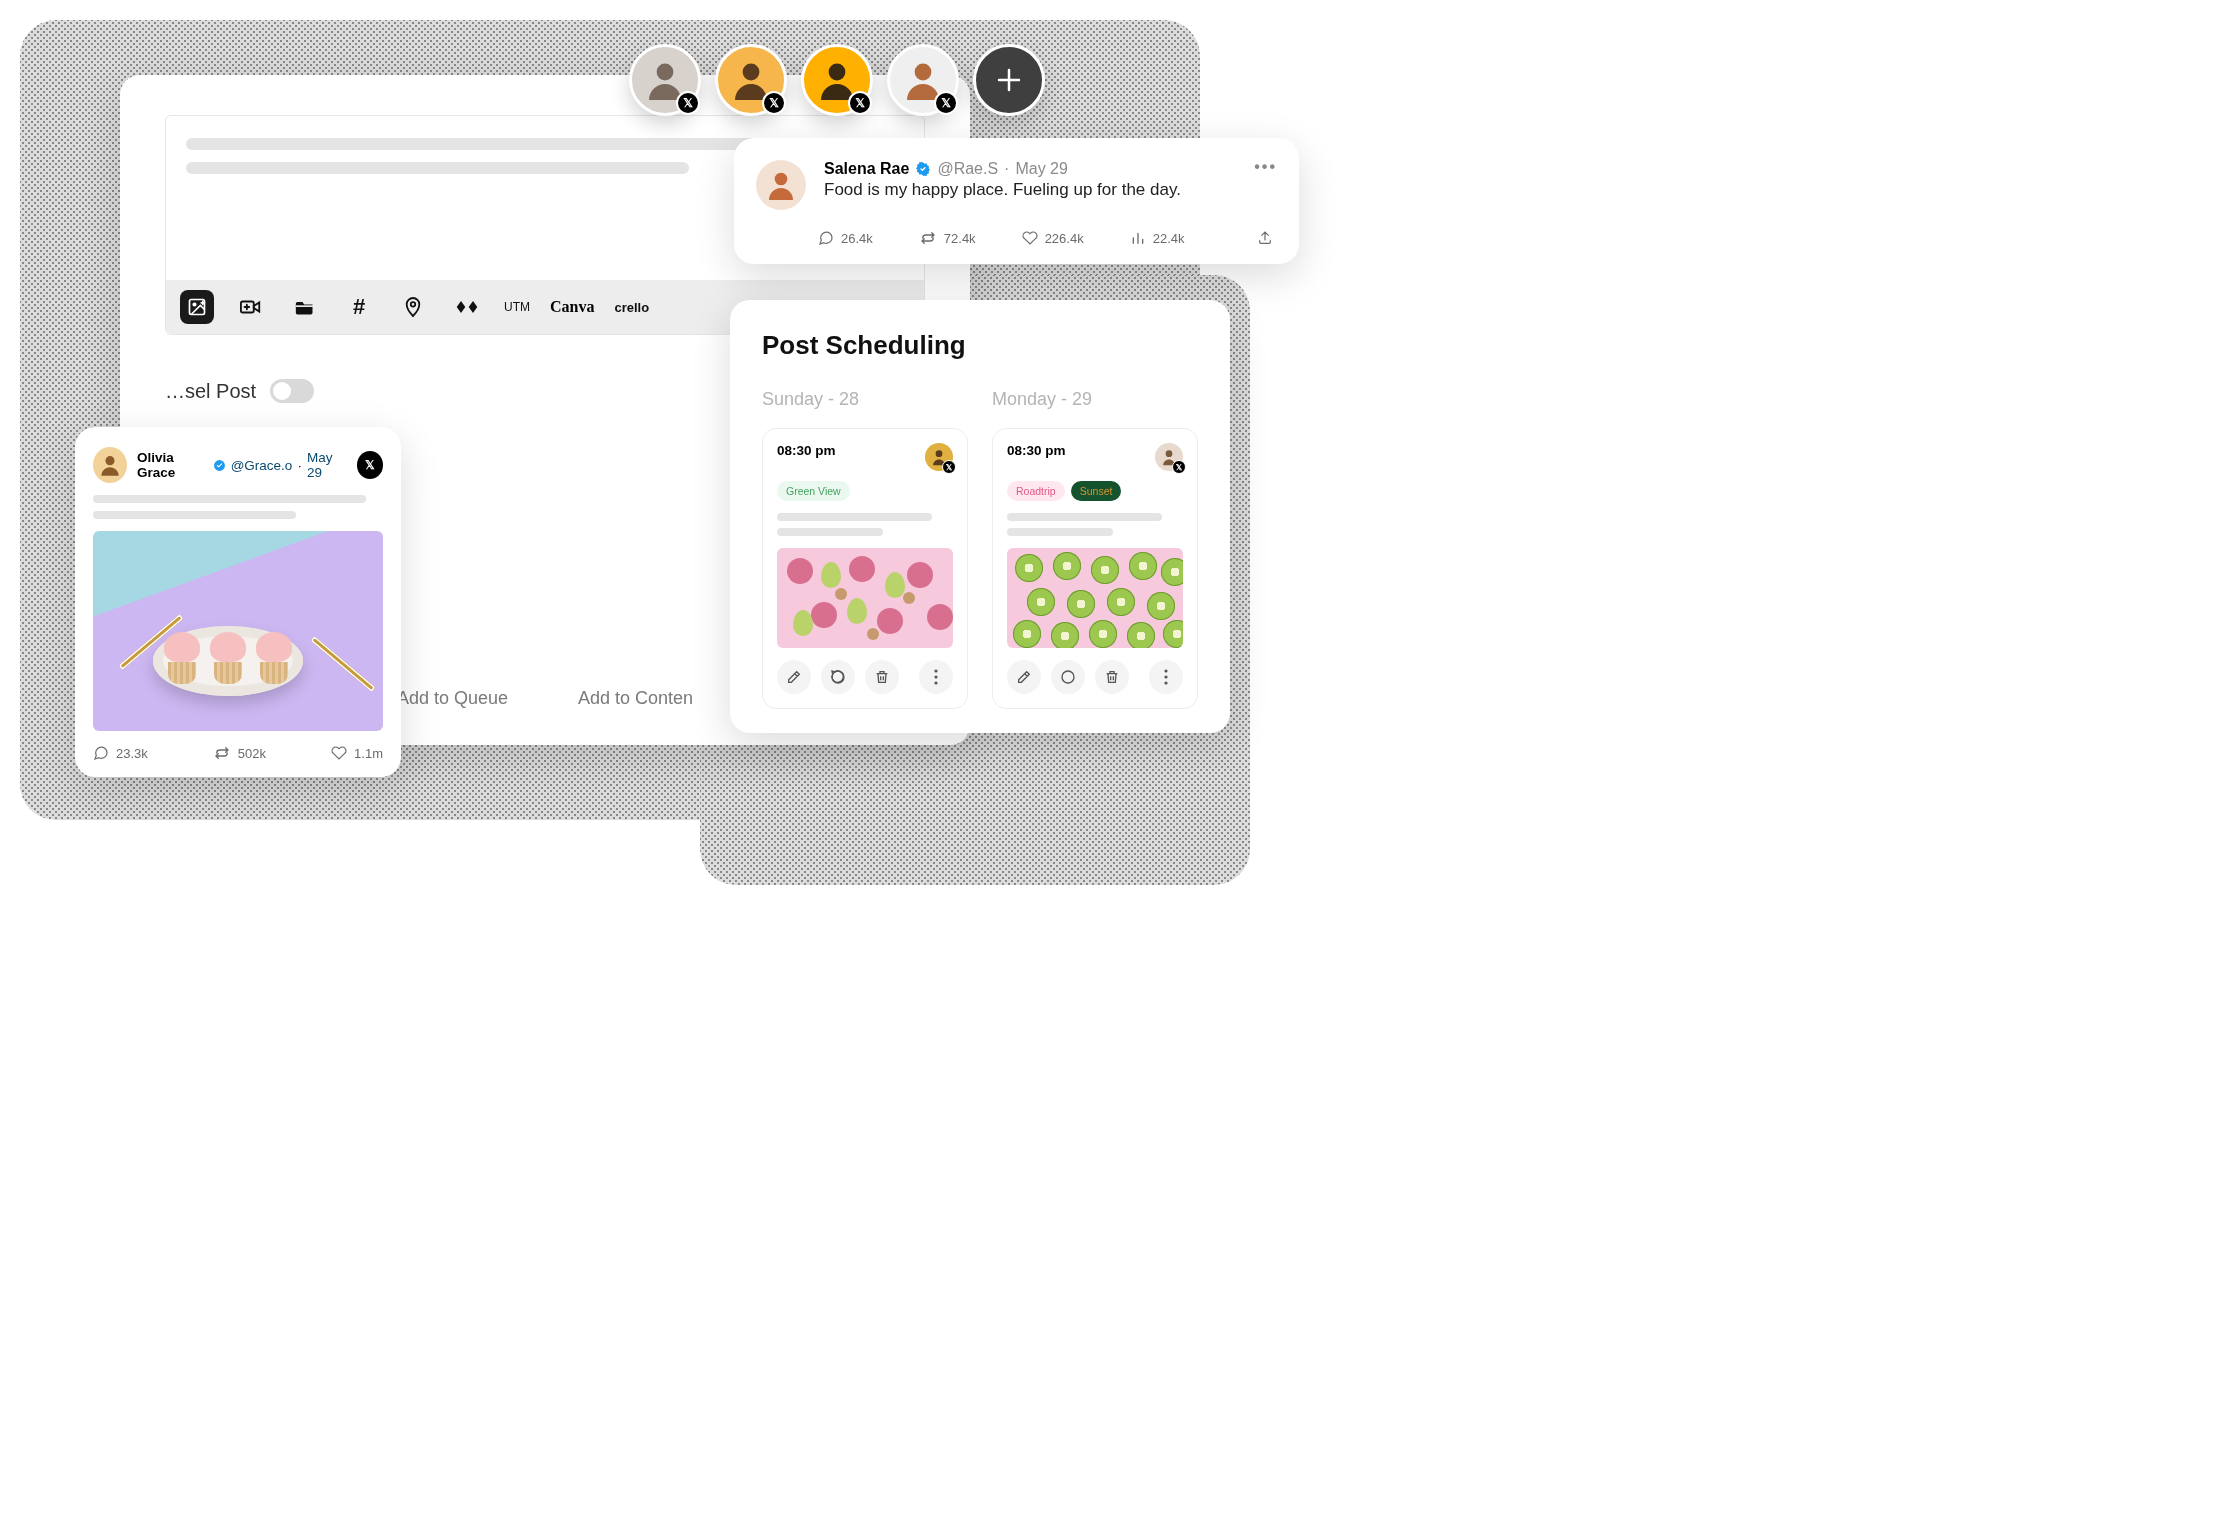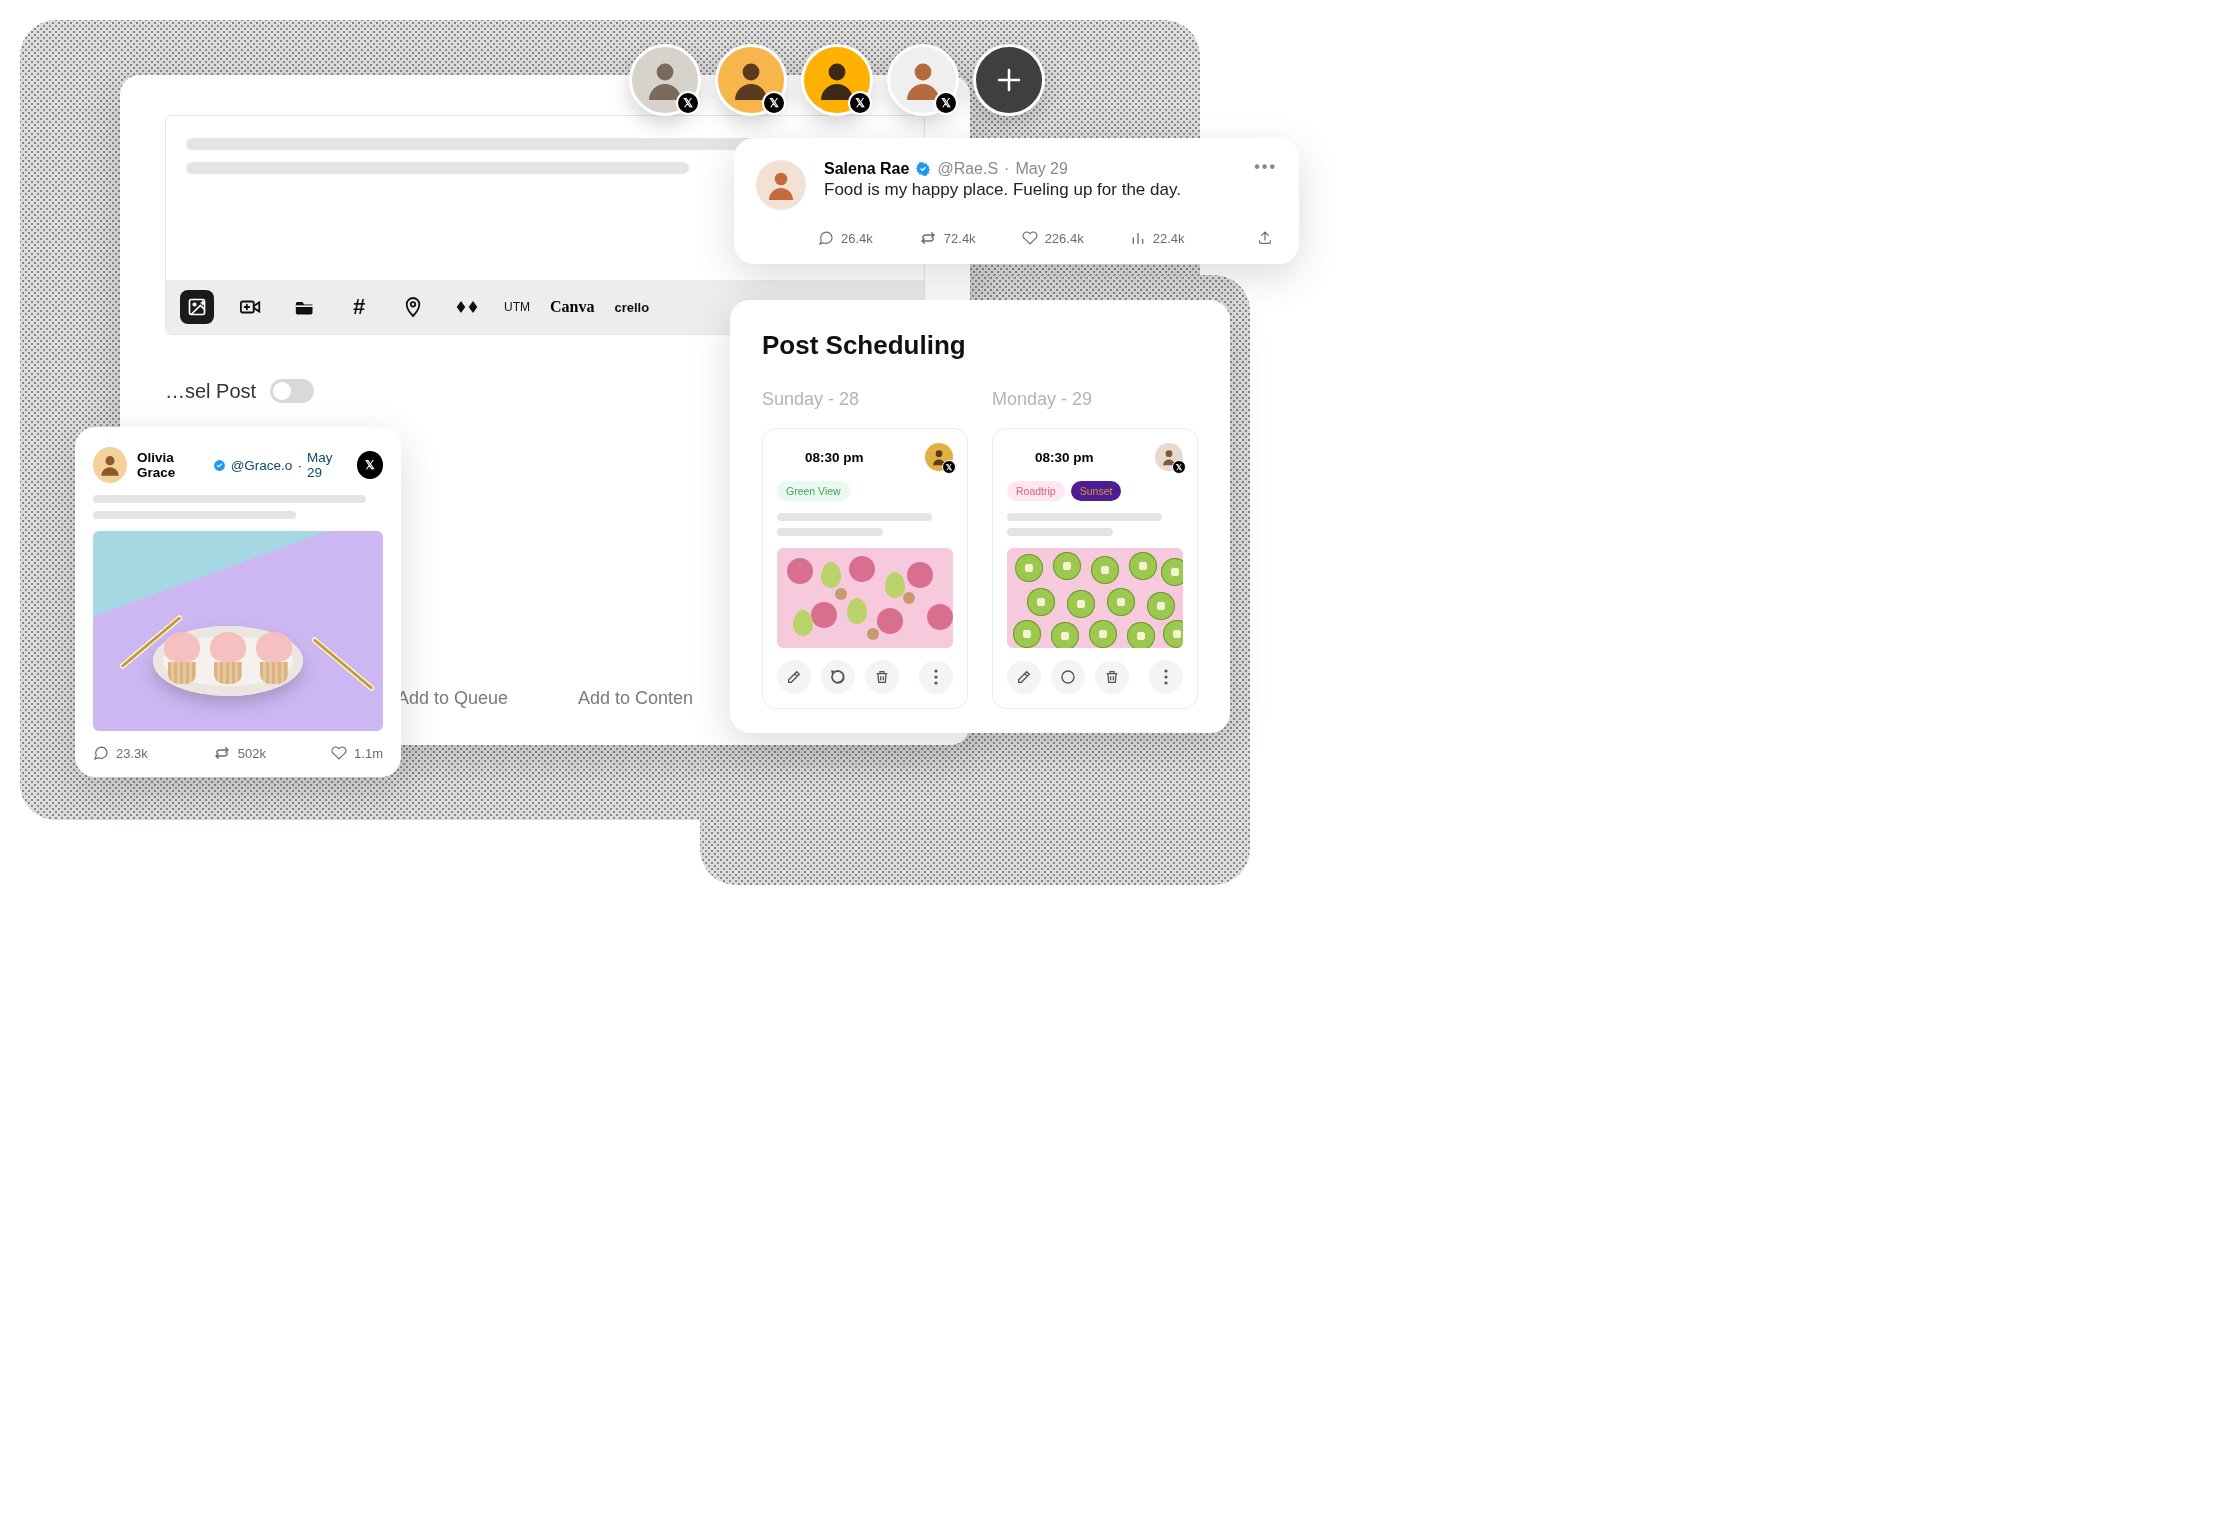--- a/index.html
+++ b/index.html
@@ -112,29 +112,29 @@
   .view-tabs { display: flex; align-items: center; gap: 30px; margin-bottom: 26px; }
   .cal-btn {
     background: #3a3a3a; color: #fff; border-radius: 10px;
     padding: 12px 18px; display: flex; gap: 10px; align-items: center; font-size: 15px; font-weight: 500; cursor:pointer;
   }
   .icon-btn { color: #555; cursor: pointer; display:flex;}
   .day-cols { display: flex; gap: 24px; }
   .day-col { flex: 1; }
   .day-col h3 { color: #b4b4b4; font-size: 18px; font-weight: 500; margin-bottom: 18px; }
   .post-card { border: 1.5px solid #ececec; border-radius: 14px; padding: 14px; }
-  .pc-top { display: flex; align-items: center; justify-content: space-between; margin-left: 28px; }
+  .pc-top { display: flex; align-items: flex-start; justify-content: space-between; }
   .pc-top .time { font-size: 13.5px; font-weight: 600; }
   .pc-top .pa { width: 28px; height: 28px; border-radius: 50%; position: relative; display:flex; align-items:center; justify-content:center;}
   .pc-top .pa .b { position: absolute; right: -3px; bottom: -3px; width: 14px; height: 14px; background: #000; border: 1.5px solid #fff; border-radius: 50%; color:#fff; font-size:8px; display:flex;align-items:center;justify-content:center;font-weight:700;}
   .tags { display: flex; gap: 6px; margin-top: 10px; }
   .tag { font-size: 10.5px; padding: 4px 9px; border-radius: 12px; font-weight: 500; }
   .tag.green { background: #eaf8ef; color: #43a35f; }
   .tag.pink  { background: #ffe7ef; color: #e05a87; }
-  .tag.orange{ background: #4c1d95; color: #d89330; }
+  .tag.orange{ background: #14532d; color: #d89330; }
   .post-card .sk1 { height: 8px; width: 88%; margin-top: 12px; }
   .post-card .sk2 { height: 8px; width: 60%; margin-top: 7px; }
   .thumb { height: 100px; border-radius: 6px; margin-top: 12px; overflow:hidden; background:#f6c9dc; position:relative;}
   .post-actions { display: flex; gap: 10px; margin-top: 12px; }
   .round-btn { width: 34px; height: 34px; border-radius: 50%; background: #f4f4f4; display: flex; align-items: center; justify-content: center; color: #555; cursor: pointer; }
   .round-btn:last-child { margin-left: auto; }
 
   
   .fig { position:absolute; border-radius:50%; }
   .thumb.figs .fig { background:#d96f8e; width:26px; height:26px; }

